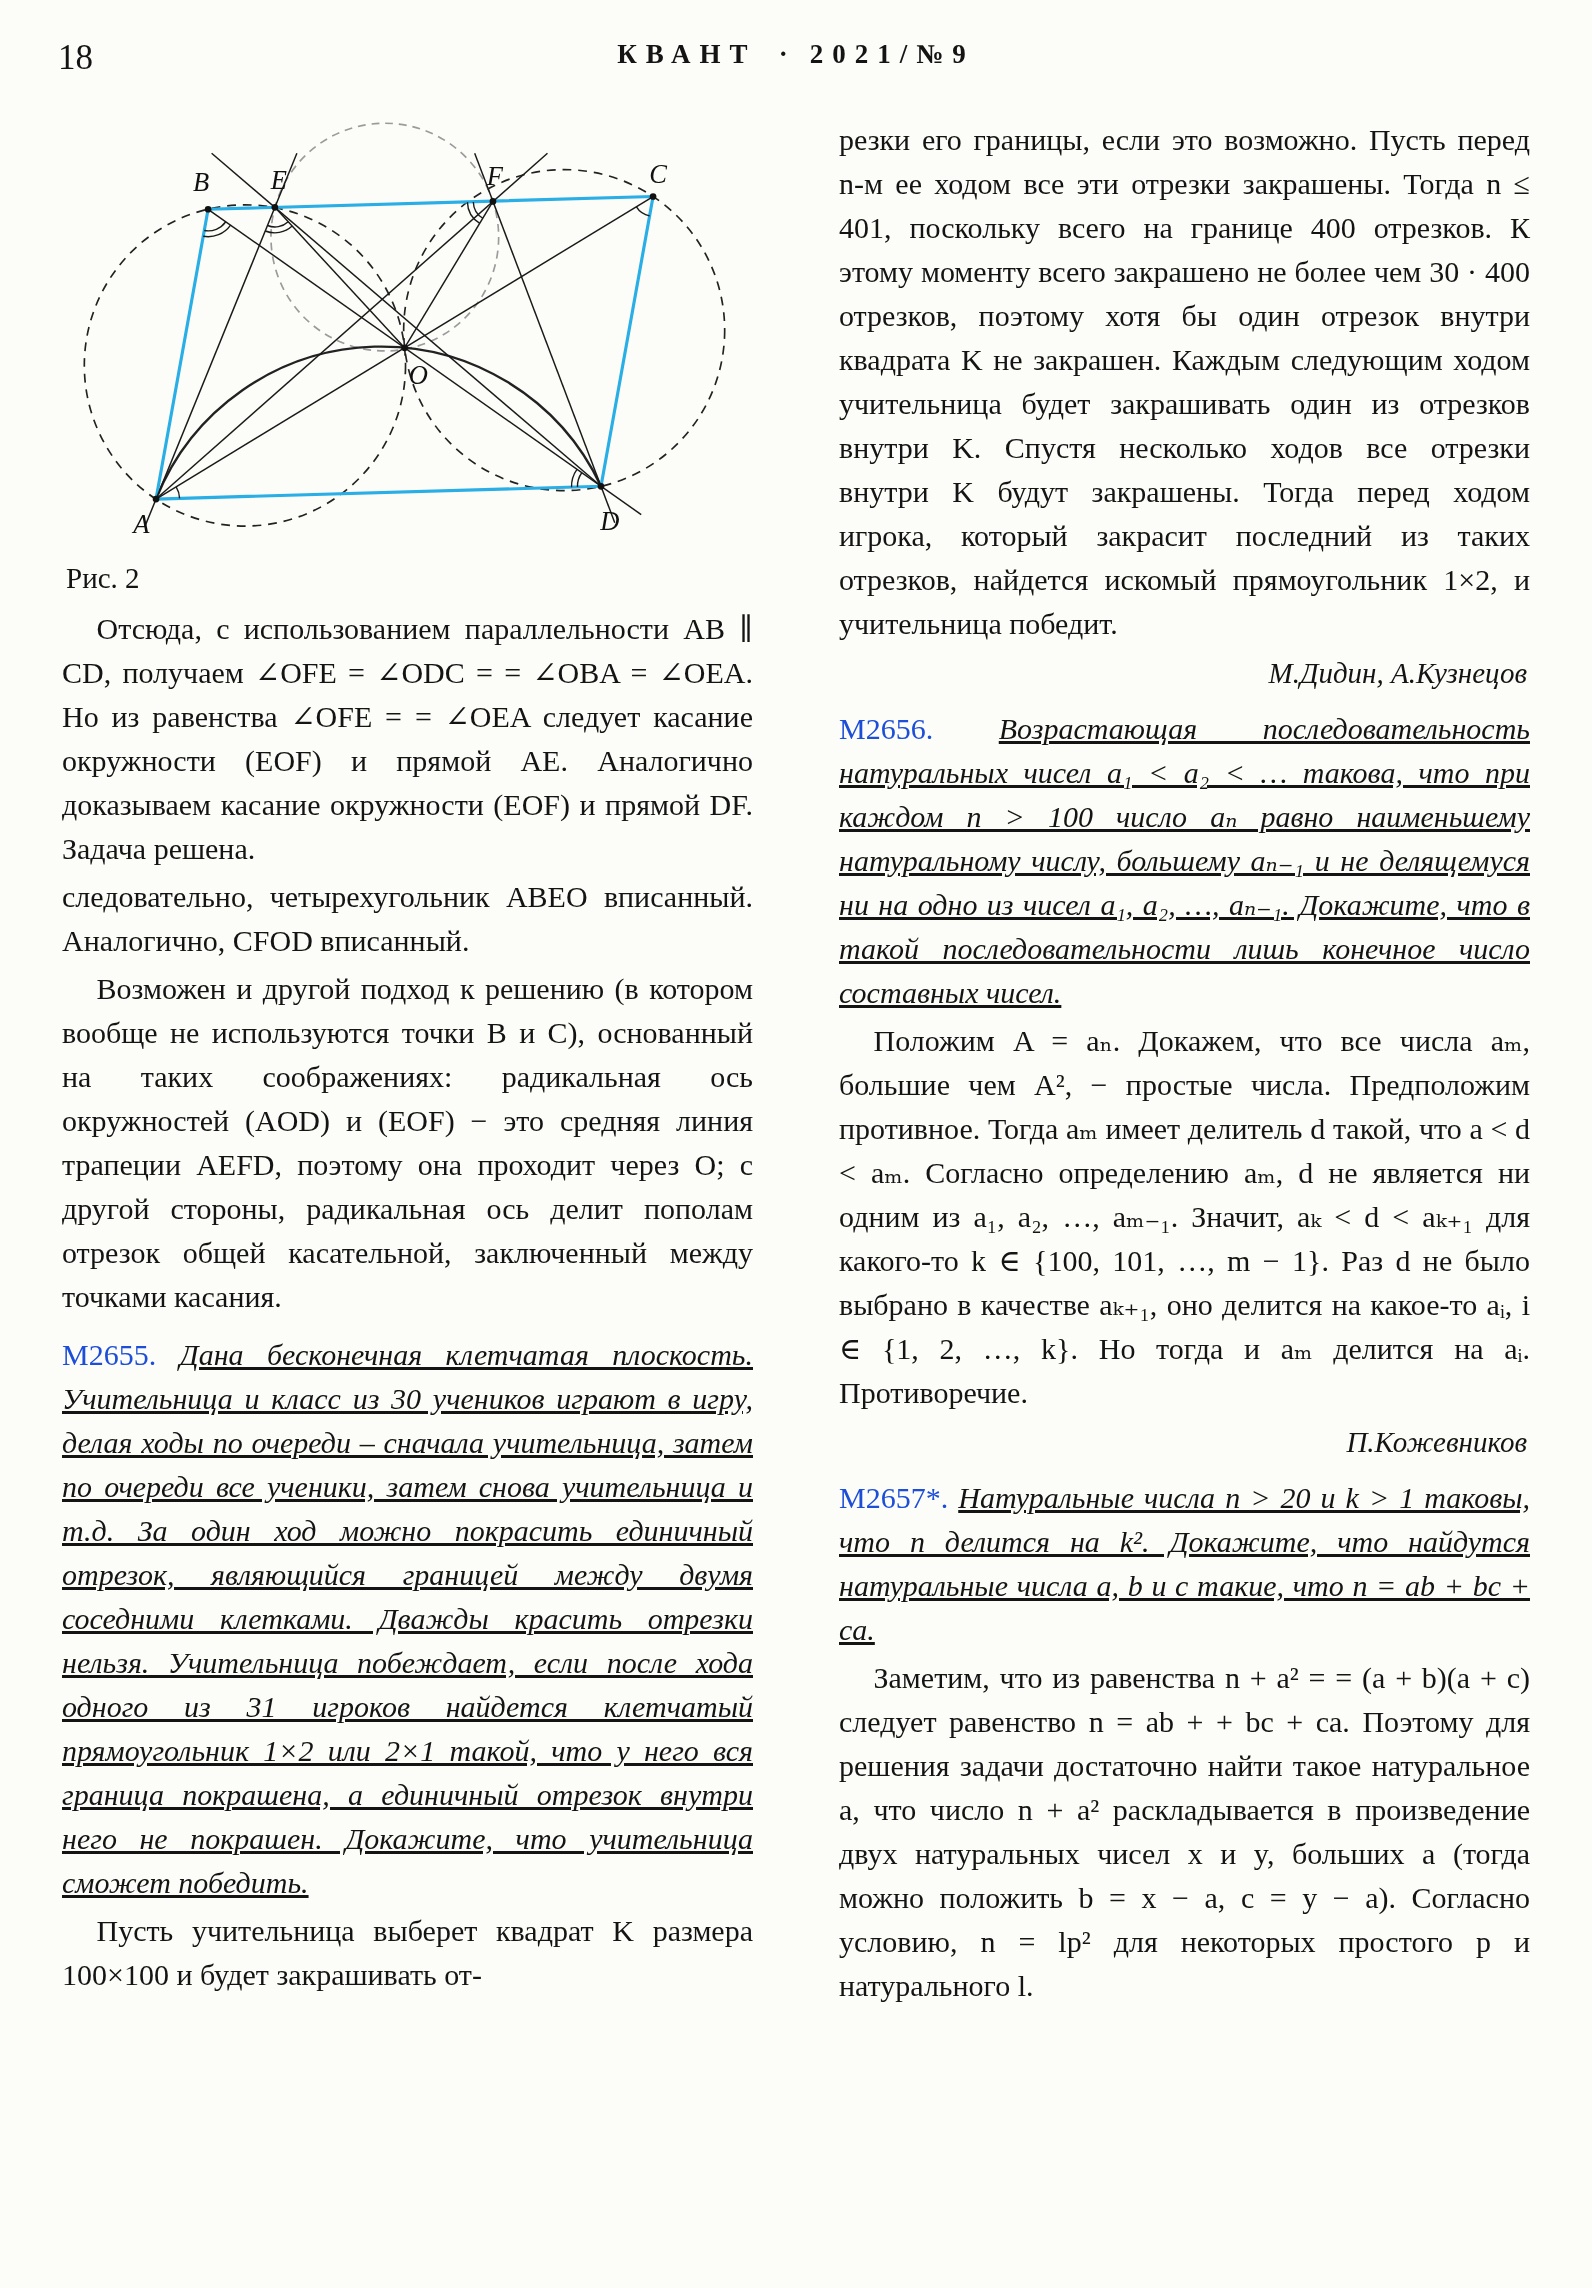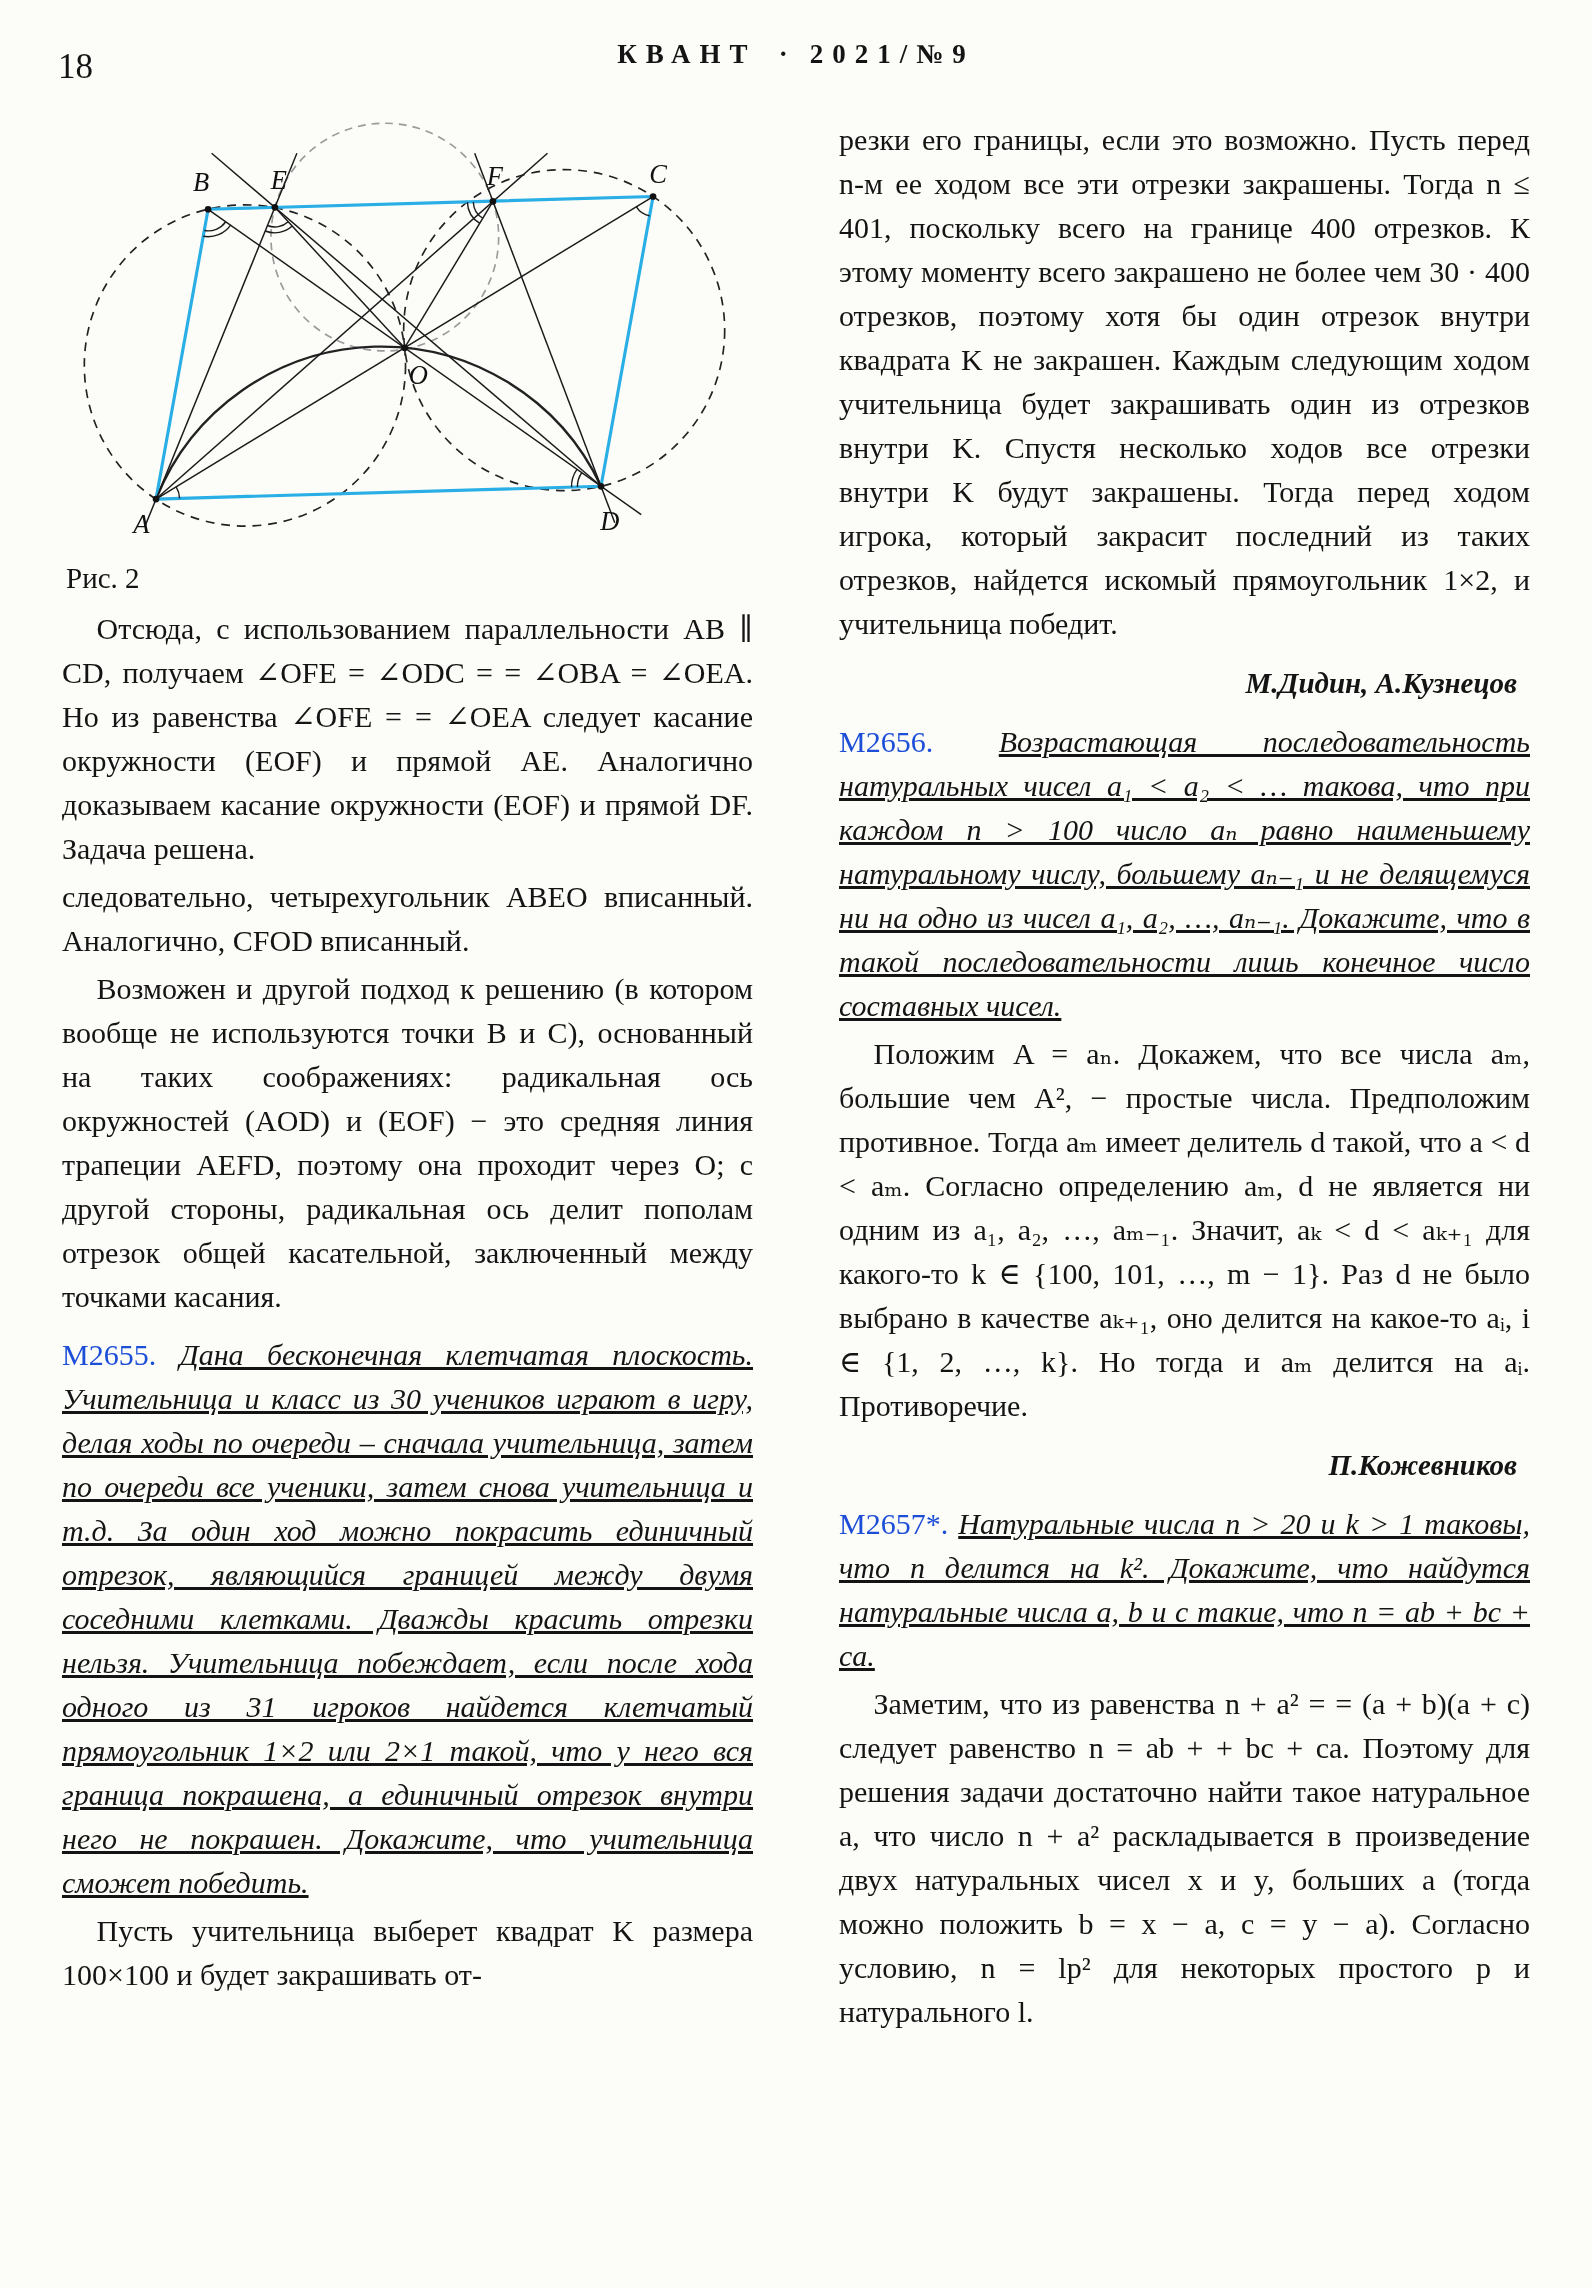--- a/index.html
+++ b/index.html
@@ -2,28 +2,28 @@
 <html><head>
 <meta charset="utf-8">
 <style>
   html,body{margin:0;padding:0;background:#d8d8d8;}
   .page{
     width:1592px;height:2289px;background:#fcfcf8;box-sizing:border-box;
     padding:34px 58px 28px;position:relative;overflow:hidden;
     font-family:"Liberation Serif","DejaVu Serif","DejaVu Sans",serif;color:#141414;
   }
   .hdr{position:relative;height:58px;}
-  .pagenum{position:absolute;left:0;top:13px;font-size:35px;}
+  .pagenum{position:absolute;left:0;top:4px;font-size:35px;}
   .jtitle{text-align:center;font-size:27px;font-weight:bold;letter-spacing:9px;padding-top:5px;}
   .jtitle .sep{margin:0 22px;letter-spacing:0;}
   .cols{display:flex;gap:78px;margin-top:22px;}
   .col{width:699px;}
   p.body{font-size:30px;line-height:44px;text-align:justify;margin:4px;text-indent:1.15em;}
   p.cont{text-indent:0;}
-  .sig{font-size:29px;line-height:40px;font-style:italic;text-align:right;margin:17px;font-weight:bold;}
+  .sig{font-size:29px;line-height:40px;font-style:italic;text-align:right;margin:7px;}
   p.problem{text-indent:0;margin-top:14px;}
   .pnum{color:#1d4ed8;font-weight:normal;font-style:normal;}
   .pstmt{font-style:italic;text-decoration:underline;}
   .sol-gap{margin-top:16px;}
   .sol-gap-sm{margin-top:8px;}
   figure{margin:0 0 10px 0;}
   figcaption{font-size:29px;margin:4px 0 12px 8px;}
   svg{display:block;}
 </style>
 </head>

